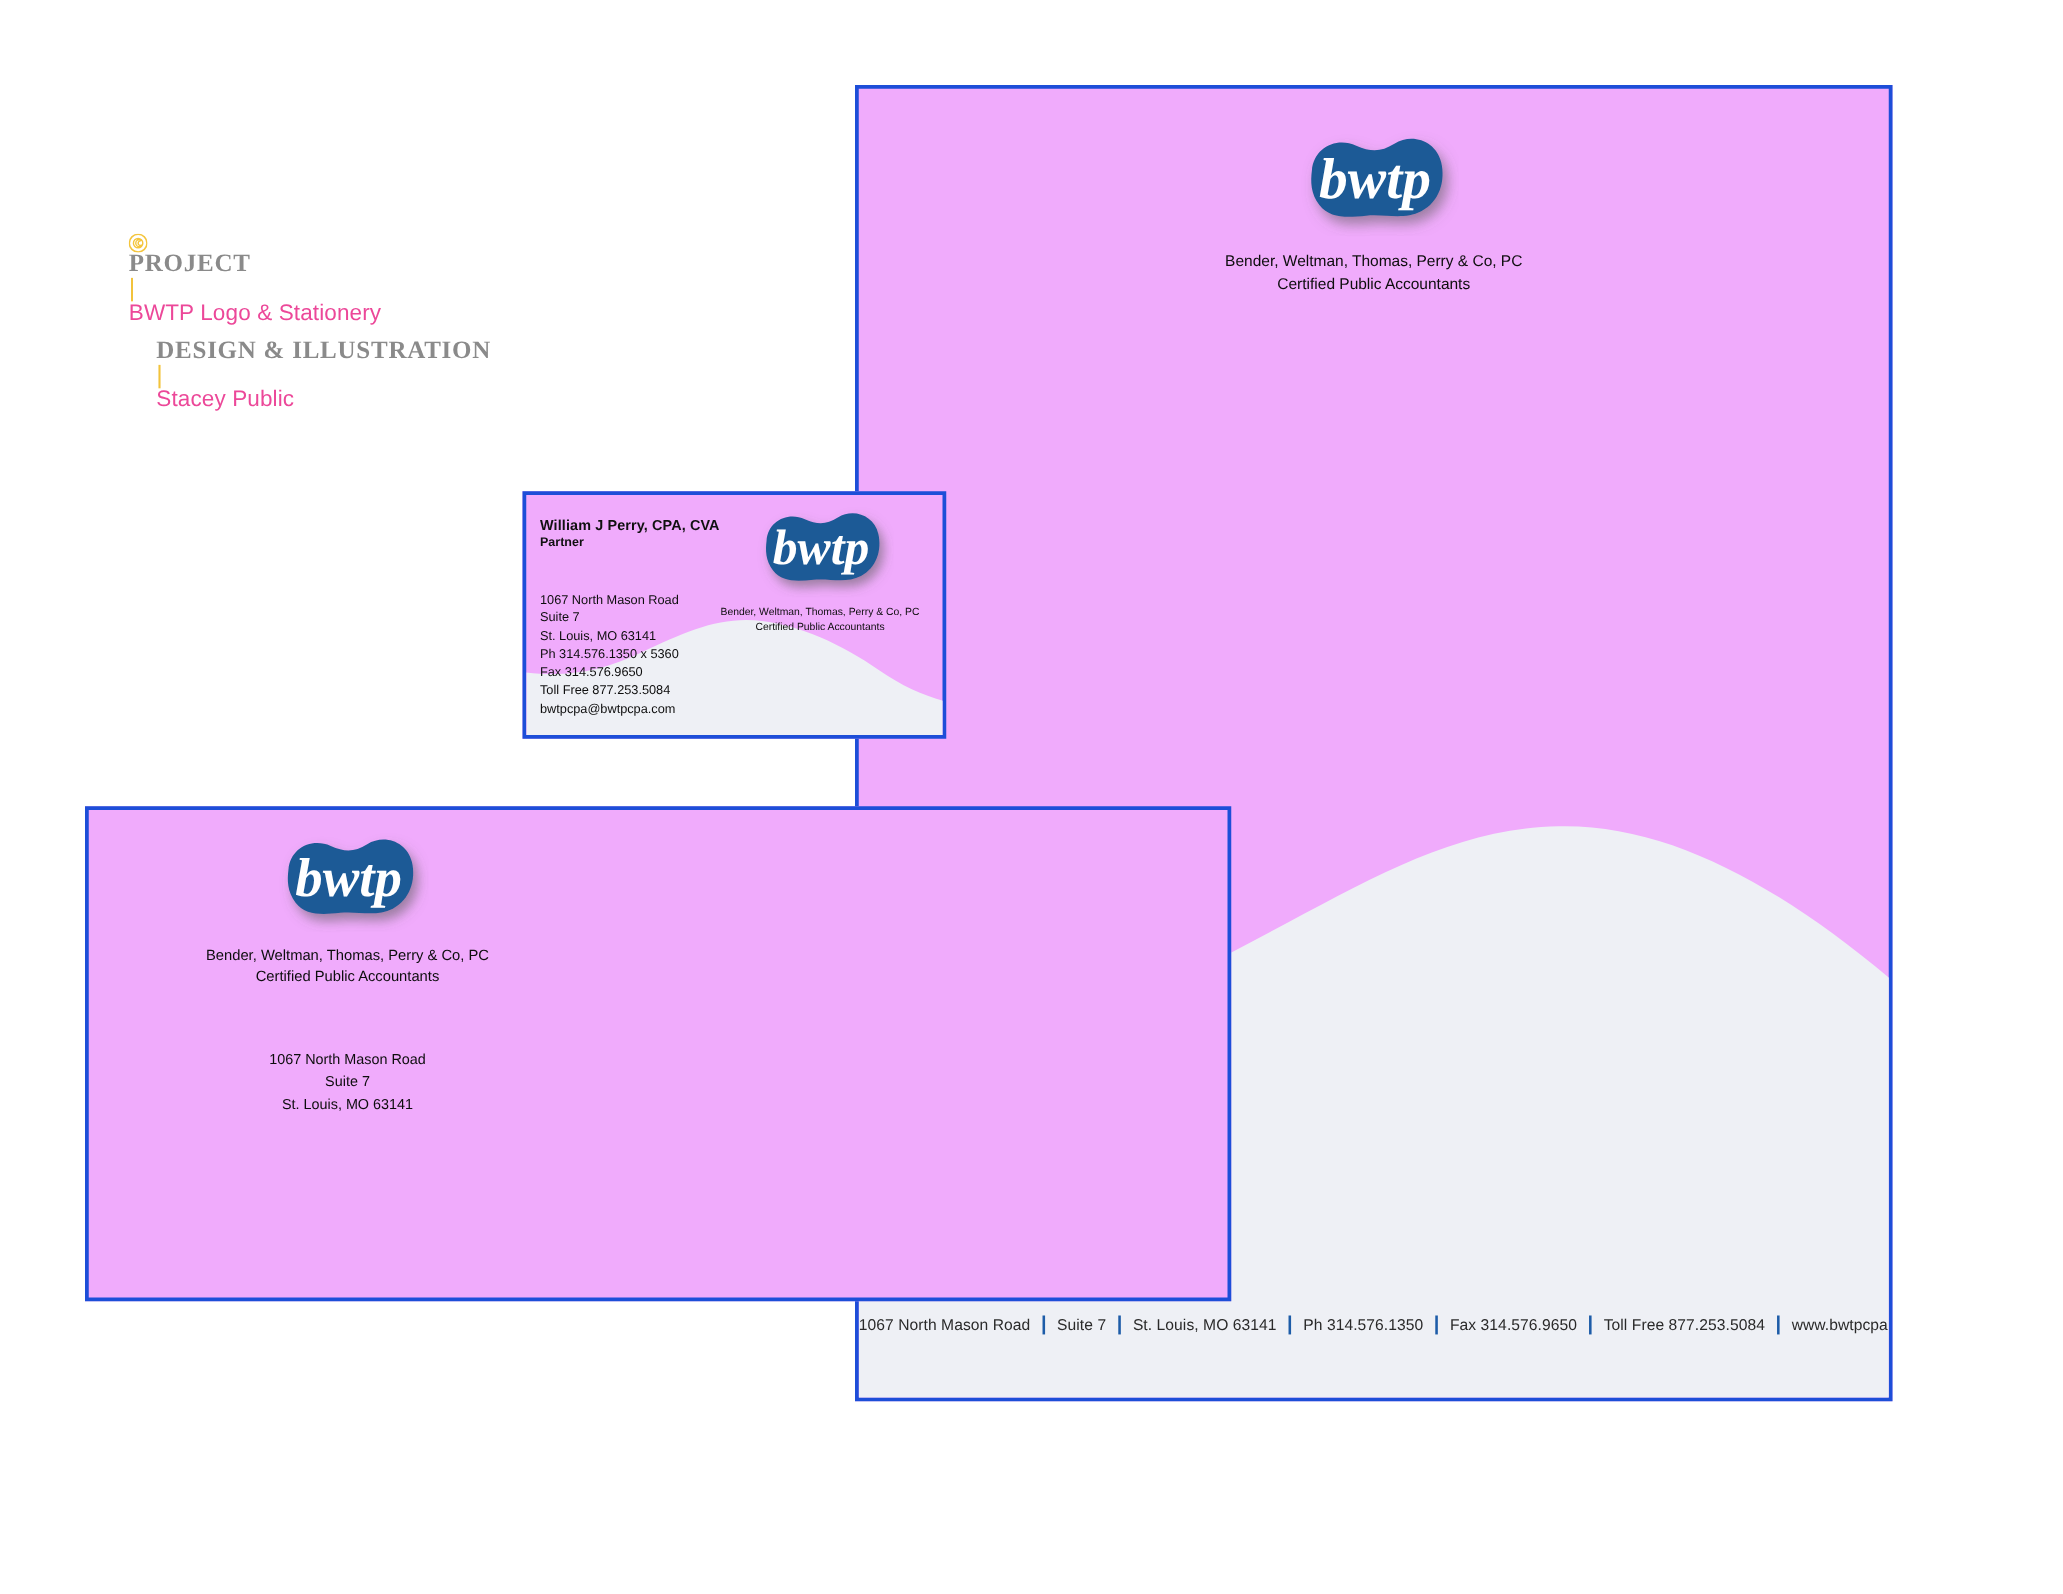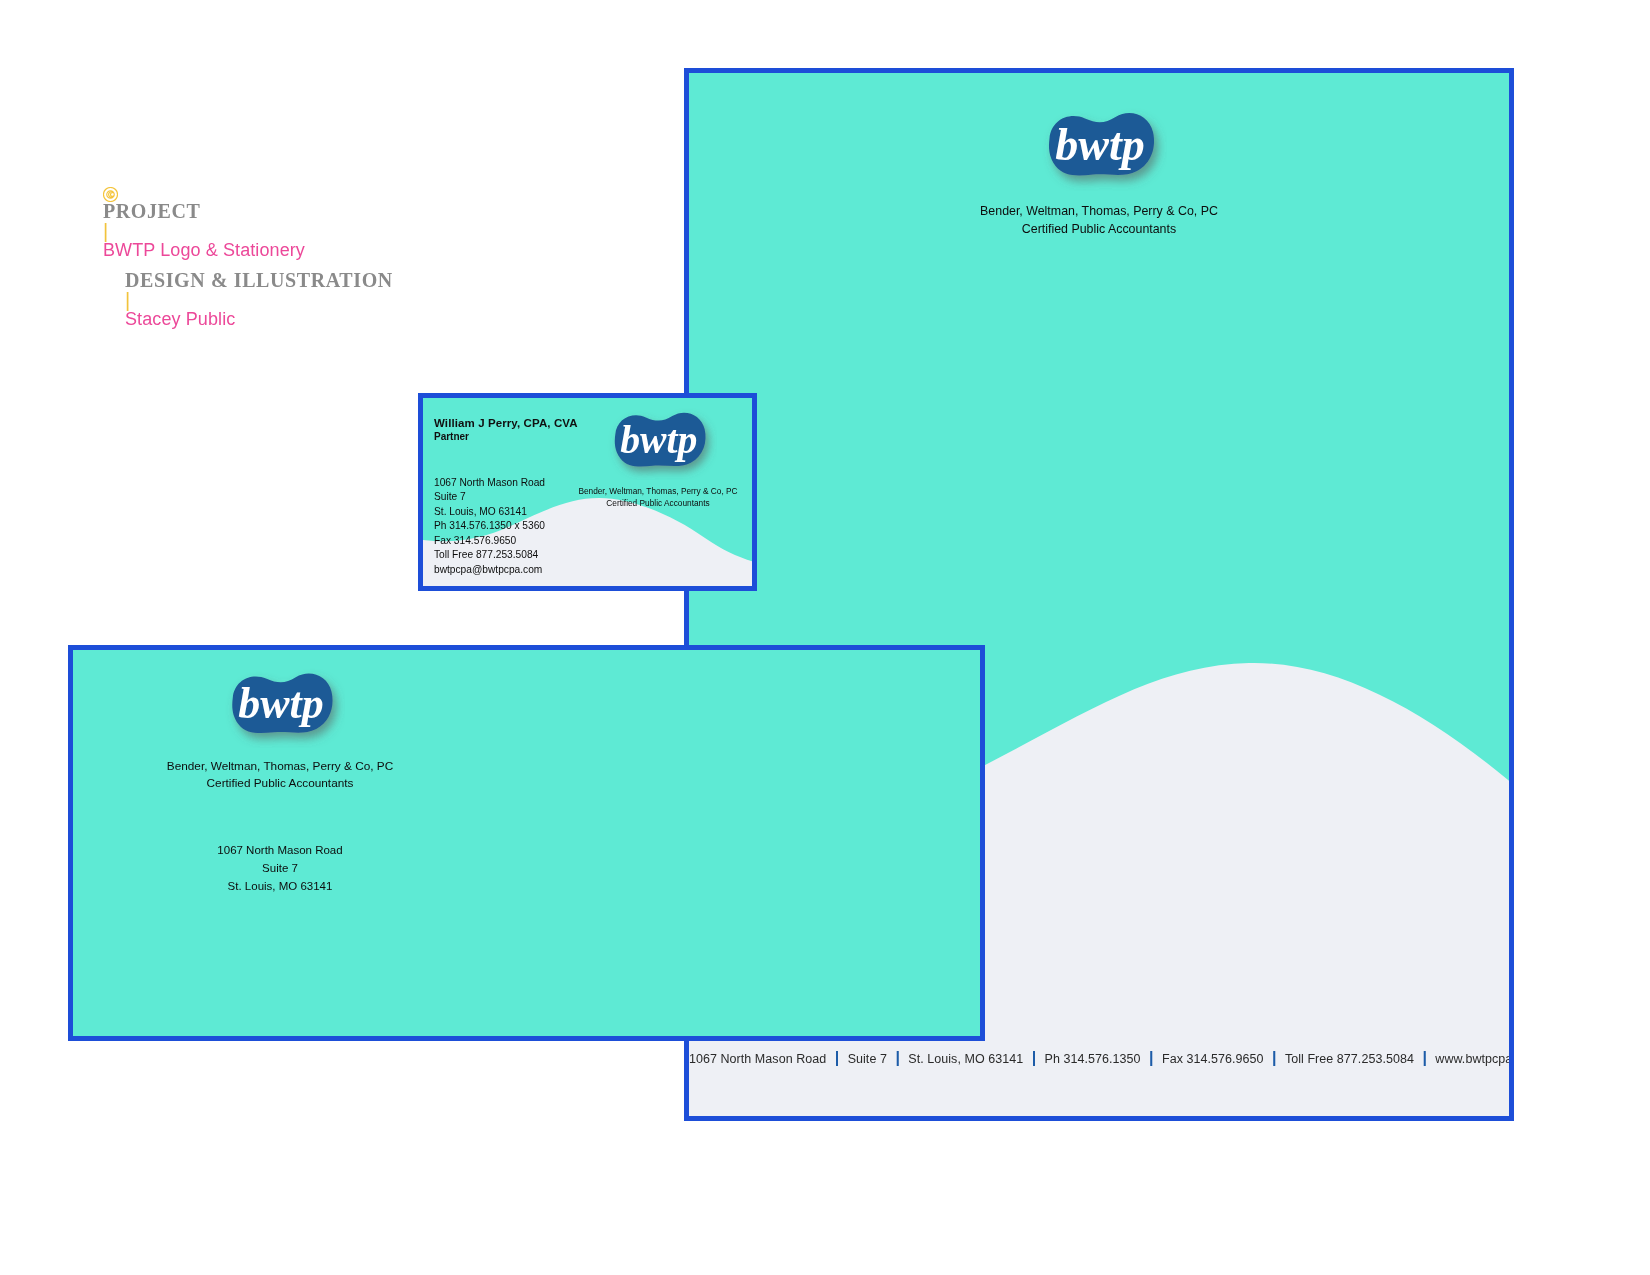--- a/index.html
+++ b/index.html
@@ -58,22 +58,22 @@
     font-family: "Liberation Sans", sans-serif;
     font-size: 18px;
     font-weight: 400;
     color: #ec4899;
     letter-spacing: 0.1px;
   }
 
   
   .artboard {
     position: absolute;
-    background: #5eead4;
-    border: 5px solid #1d4ed8;
+    background: #f0abfc;
+    border: 3px solid #1d4ed8;
     overflow: hidden;
     box-sizing: border-box;
   }
 
   
   #letterhead {
     left: 684px;
     top: 68px;
     width: 830px;
     height: 1053px;

